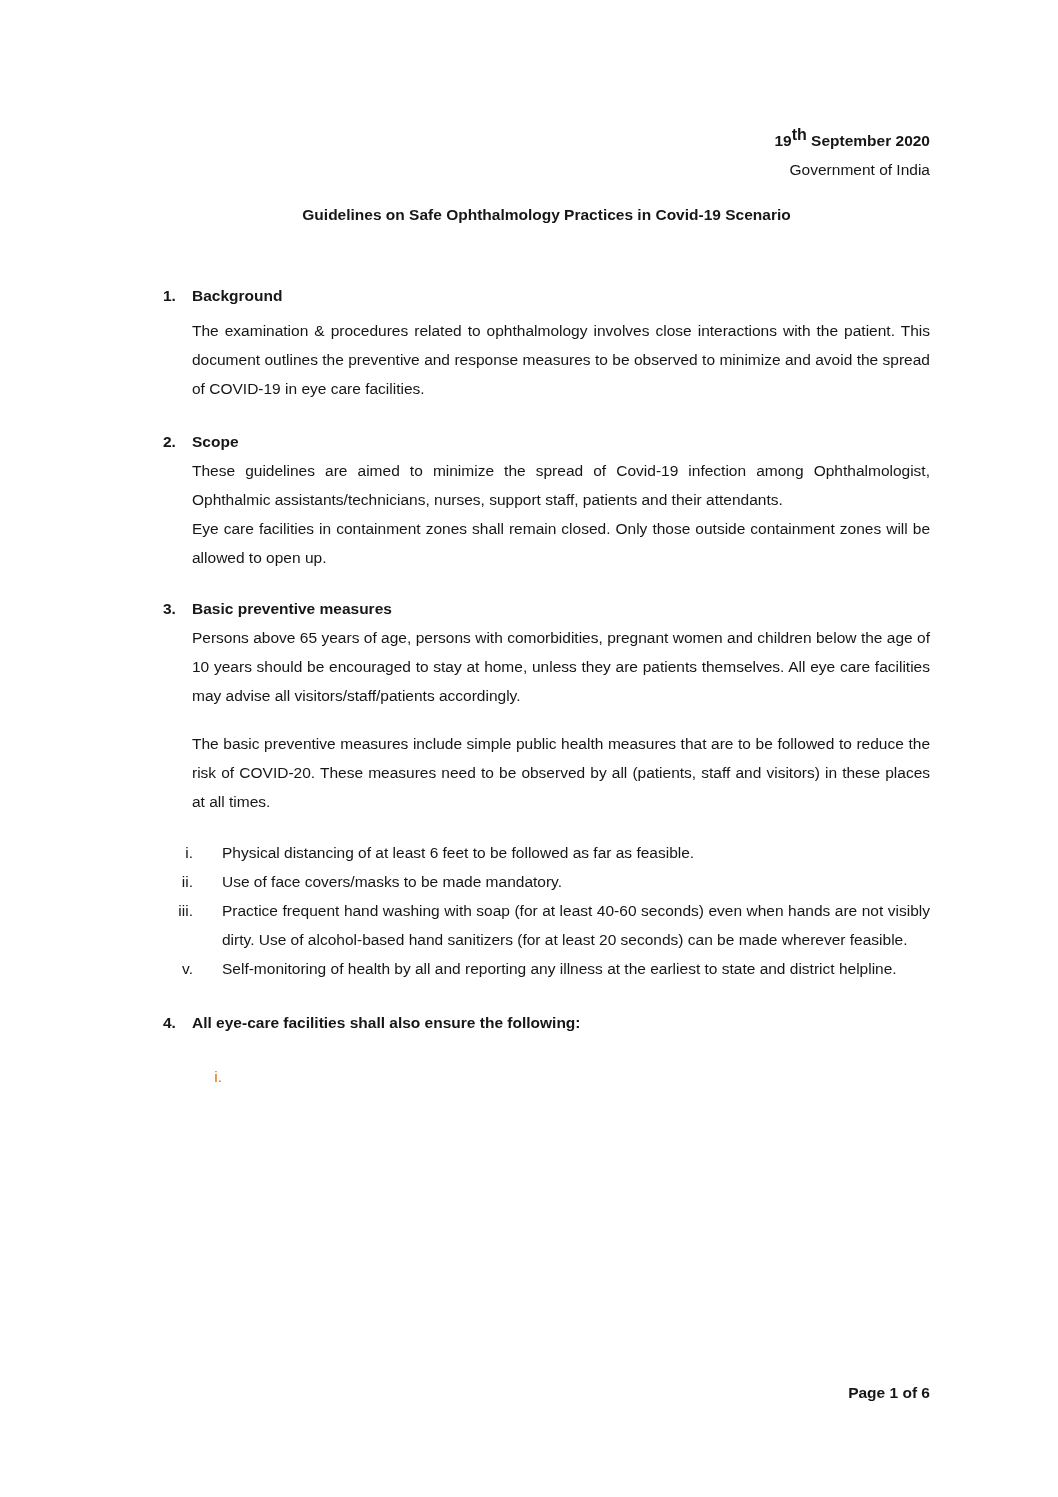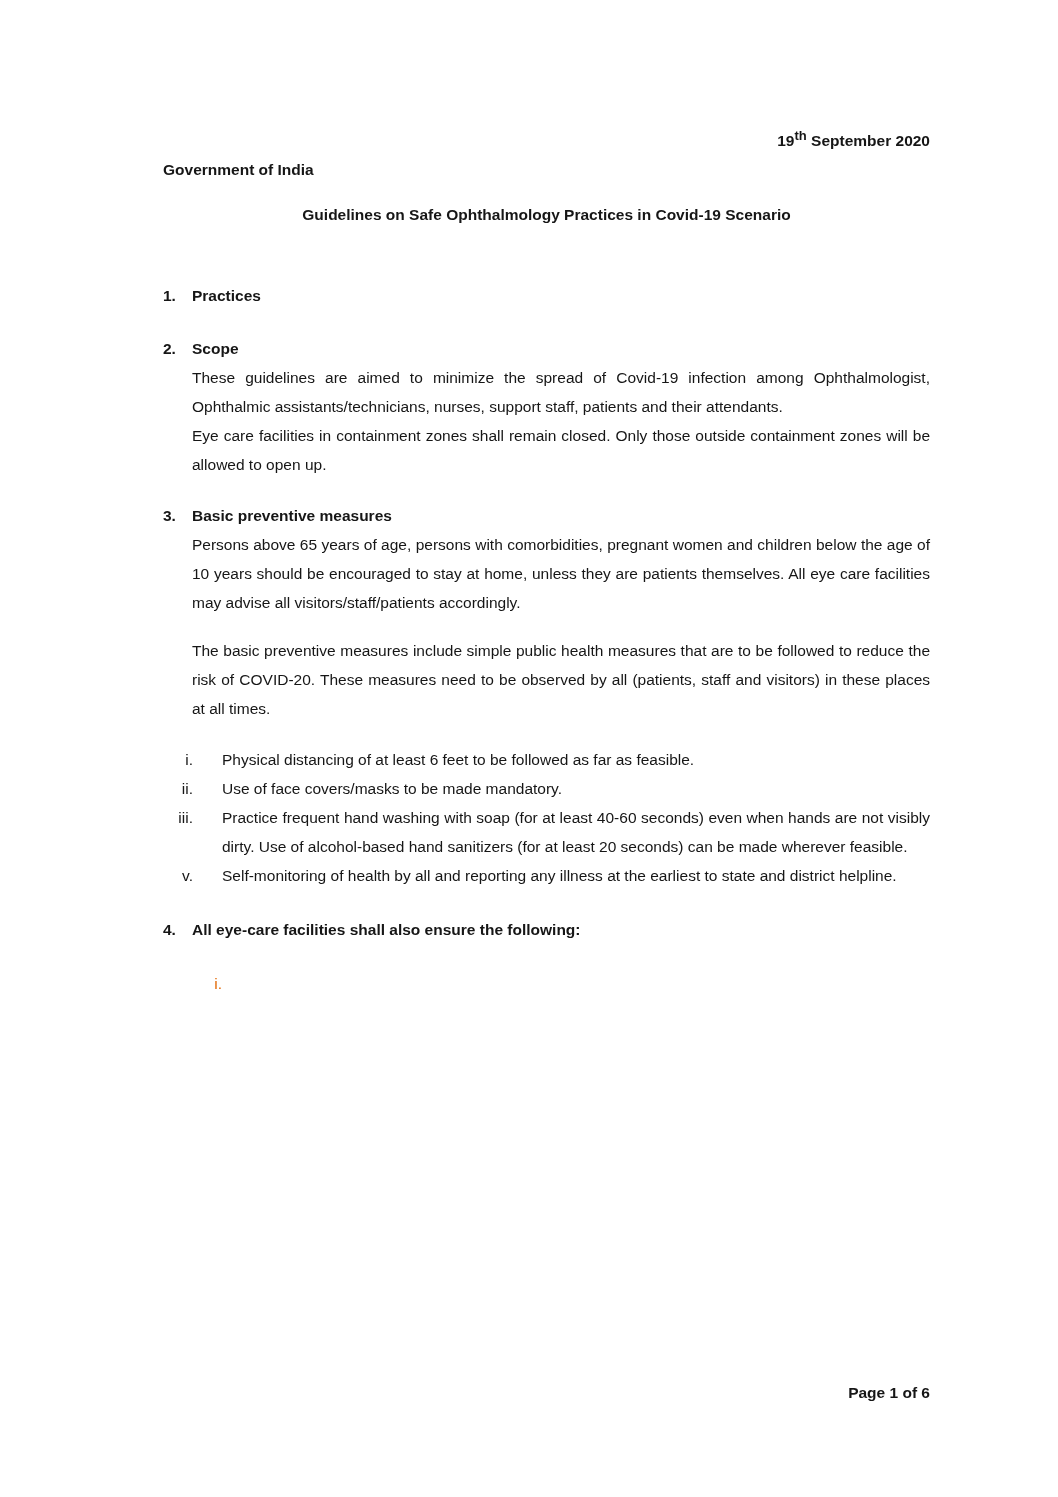--- a/index.html
+++ b/index.html
@@ -17,26 +17,26 @@
     font-family: "Liberation Sans", sans-serif;
     font-size: 15.5px;
     line-height: 29px;
     color: #161616;
   }
   .date-line {
     text-align: right;
     font-weight: bold;
   }
   .date-line sup {
-    font-size: 13px;
+    font-size: 16px;
     line-height: 0;
   }
   .center-line {
-    text-align: left;
-    font-weight: bold;
+    text-align: right;
+    font-weight: normal;
   }
   .doc-title {
     text-align: center;
     font-weight: bold;
     margin-top: 16px;
   }
   .section { margin: 0; }
   .sec-1 { margin-top: 52px; }
   .sec-2 { margin-top: 24px; }
   .sec-3 { margin-top: 22px; }
@@ -89,22 +89,23 @@
     <span>19</span><sup>th</sup><span> September 2020</span>
   </div>
 
   <div class="center-line">Government of India</div>
 
   <div class="doc-title">Guidelines on Safe Ophthalmology Practices in Covid-19 Scenario</div>
 
   <div class="section sec-1">
     <div class="sec-head">
       <span class="sec-num">1.</span>
-      <span class="sec-title">Practices</span>
+      <span class="sec-title">Background</span>
     </div>
+    <p class="body-para first-gap">The examination &amp; procedures related to ophthalmology involves close interactions with the patient. This document outlines the preventive and response measures to be observed to minimize and avoid the spread of COVID-19 in eye care facilities.</p>
   </div>
 
   <div class="section sec-2">
     <div class="sec-head">
       <span class="sec-num">2.</span>
       <span class="sec-title">Scope</span>
     </div>
     <p class="body-para">These guidelines are aimed to minimize the spread of Covid-19 infection among Ophthalmologist, Ophthalmic assistants/technicians, nurses, support staff, patients and their attendants.</p>
     <p class="body-para">Eye care facilities in containment zones shall remain closed. Only those outside containment zones will be allowed to open up.</p>
   </div>

